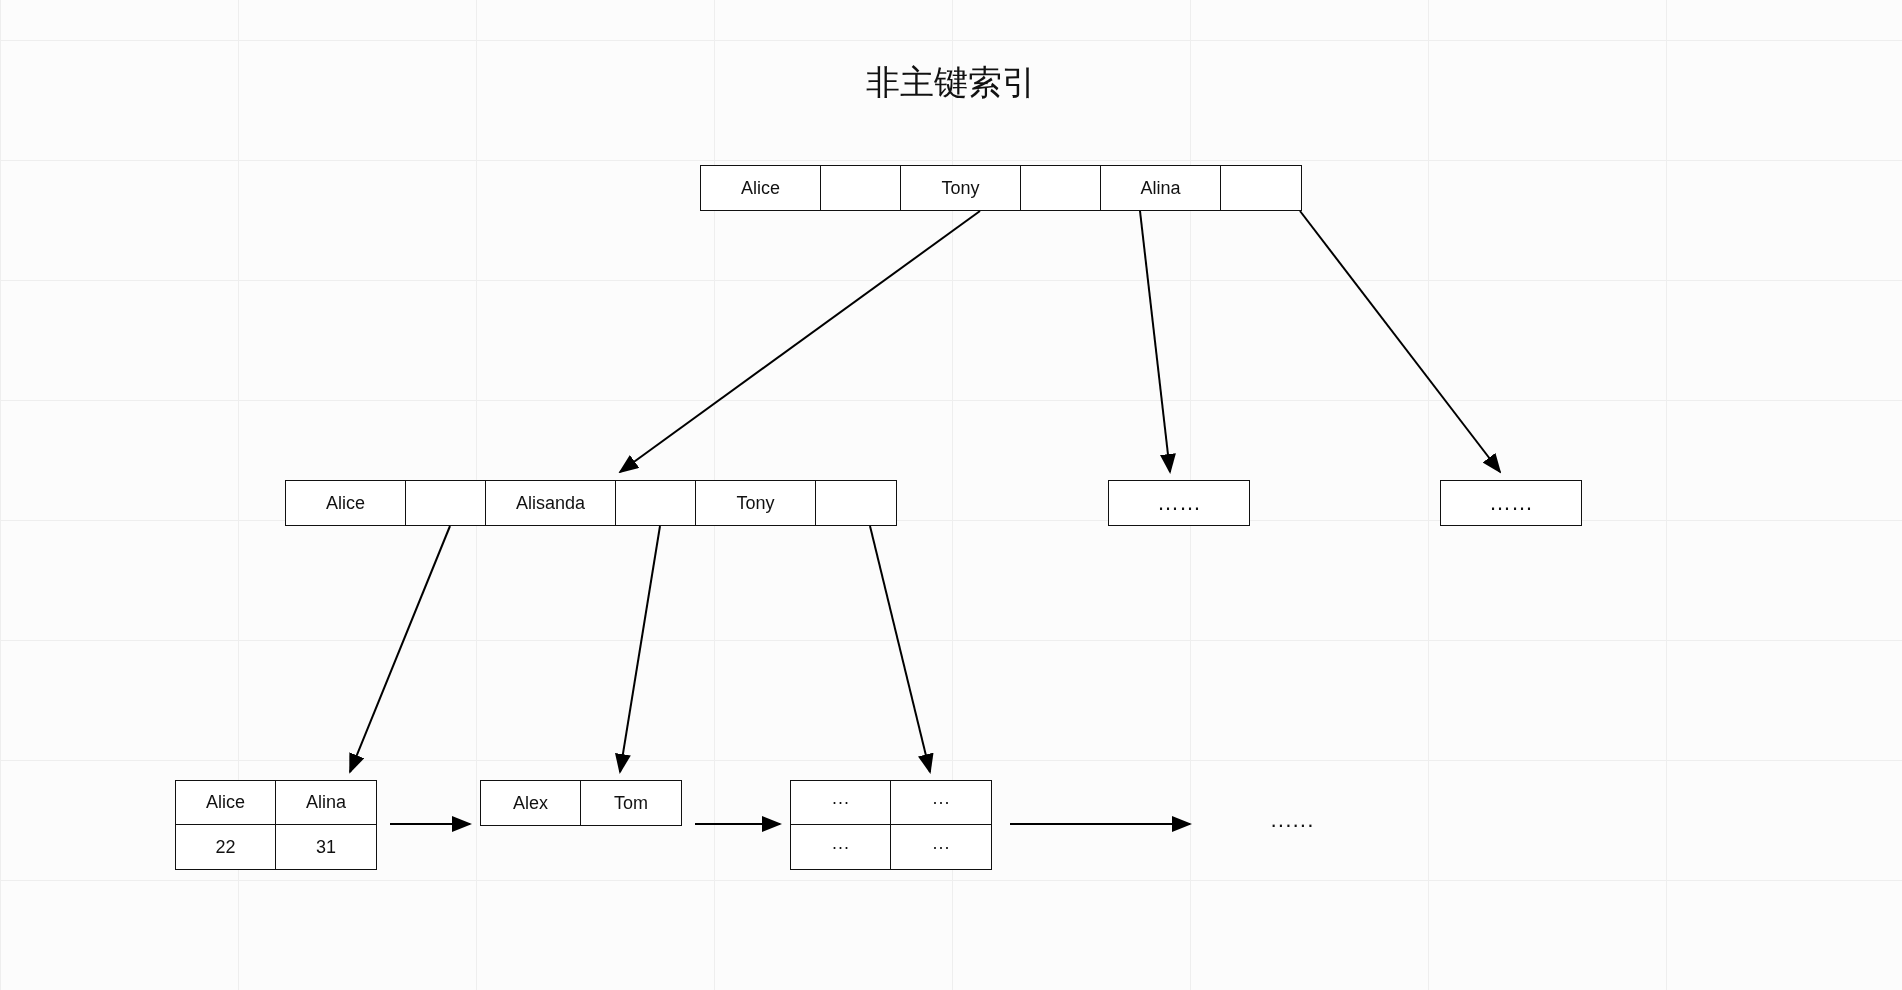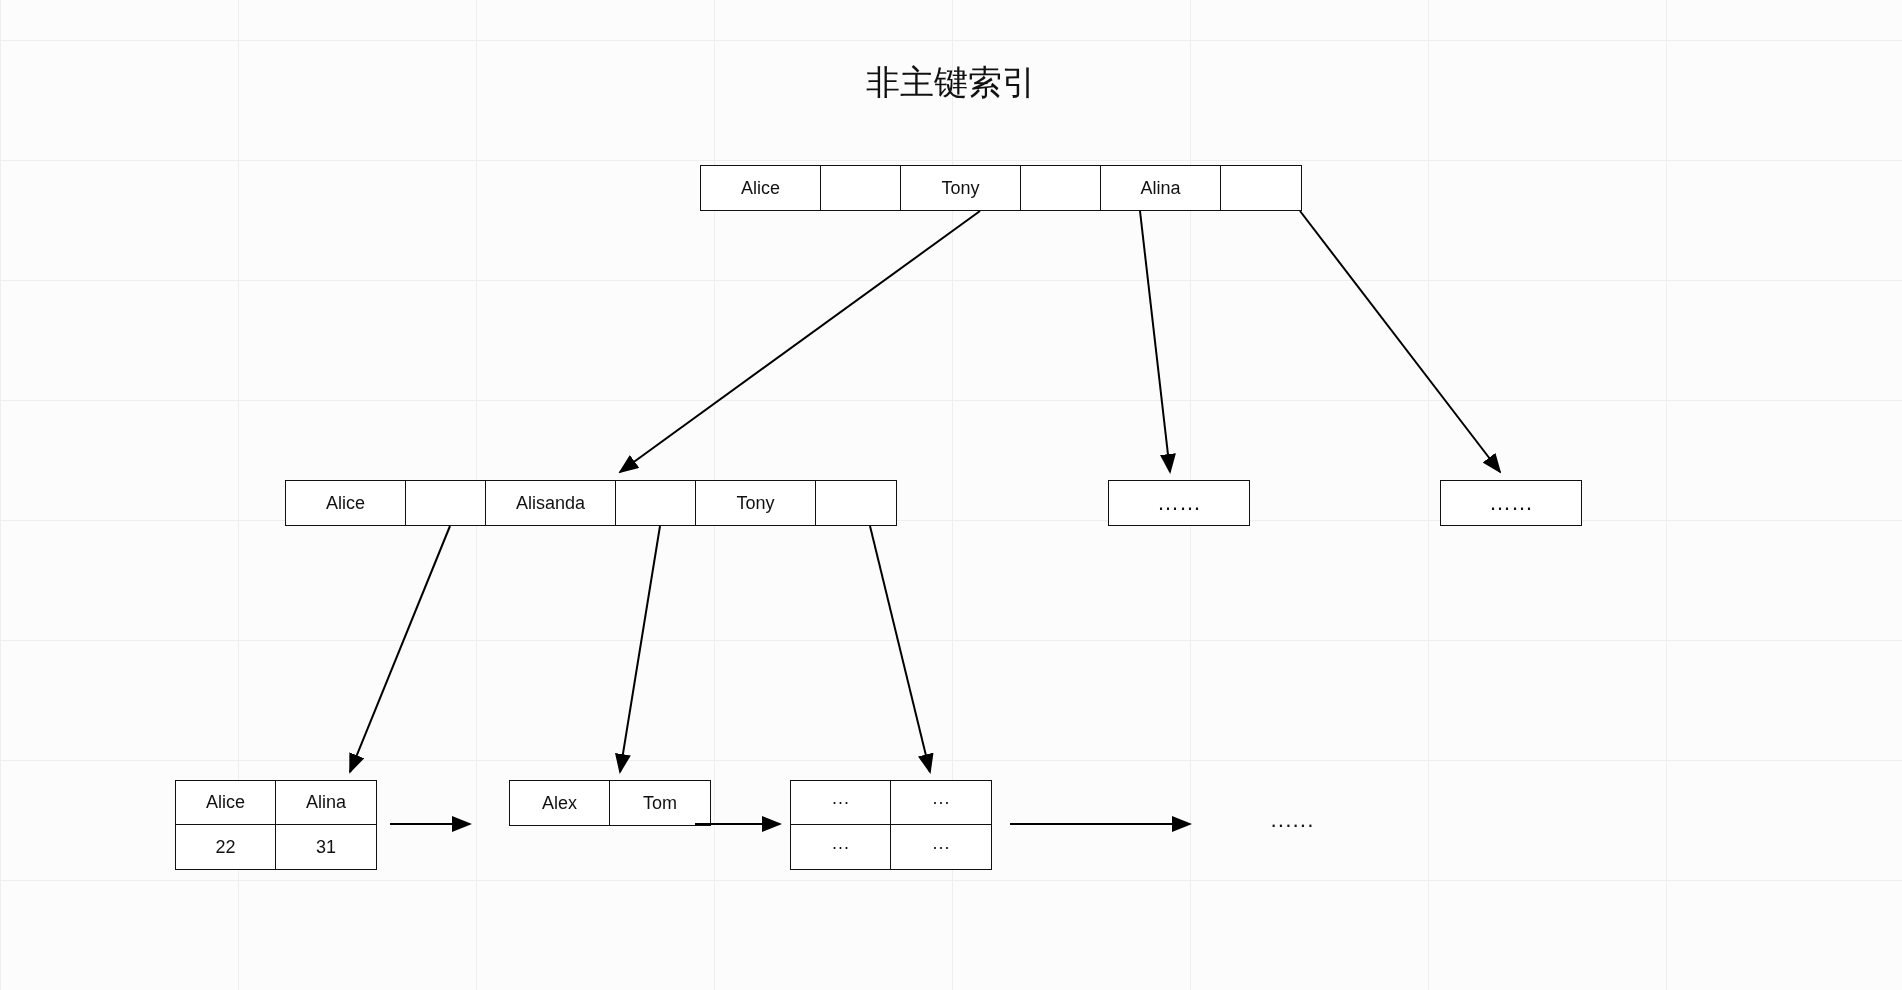--- a/index.html
+++ b/index.html
@@ -131,21 +131,21 @@
     <div class="leaf-row">
       <div class="cell">Alice</div>
       <div class="cell">Alina</div>
     </div>
     <div class="leaf-row">
       <div class="cell">22</div>
       <div class="cell">31</div>
     </div>
   </div>
 
-  <div class="leaf" style="left:480px; top:780px;margin-left:29px;">
+  <div class="leaf" style="left:480px; top:780px;">
     <div class="leaf-row">
       <div class="cell">Alex</div>
       <div class="cell">Tom</div>
     </div>
   </div>
 
   <div class="leaf" style="left:790px; top:780px;">
     <div class="leaf-row">
       <div class="cell">···</div>
       <div class="cell">···</div>

